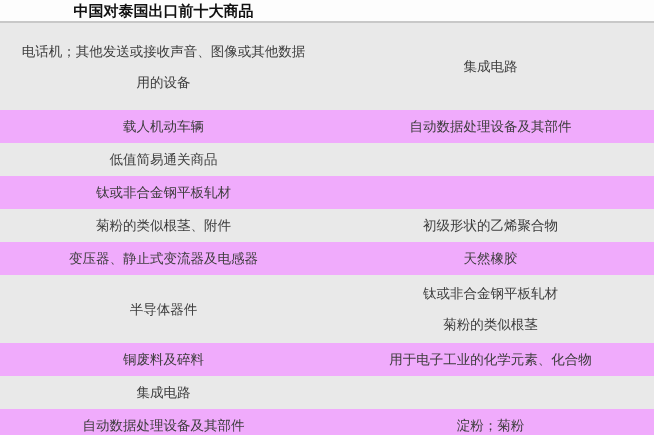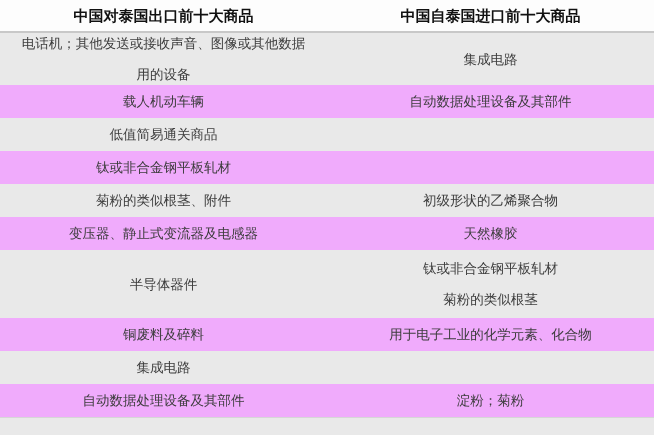--- a/index.html
+++ b/index.html
@@ -24,49 +24,48 @@
       align-items: center;
       justify-content: center;
       text-align: center;
       padding: 0 10px;
       font-size: 13.5px;
       line-height: 31px;
       color: #3c3c3c;
       white-space: pre-line;
     }
     .header-row {
-      height: 33px;
+      height: 23px;
       background: #fdfdfd;
       border-bottom: 2px solid #c8c8c8;
     }
     .header-row .cell {
       font-weight: bold;
       font-size: 15px;
       color: #111111;
       line-height: 1;
     }
     .h33 { height: 33px; }
-    .h67 { height: 52px; }
+    .h67 { height: 87px; }
     .h68 { height: 68px; }
     .shaded { background: #e9e9e9; }
     .light  { background: #f0abfc; }
     .footer-edge {
       flex: 1 1 auto;
       background: #e9e9e9;
       border-top: 1px solid #d6d6d6;
     }
   </style>
 </head>
 <body>
 
 <div class="trade-table">
 
   <div class="row header-row">
     <div class="cell">中国对泰国出口前十大商品</div>
-    <div class="cell">中国自泰国进口前十大商品</div>
   </div>
 
   <div class="row h67 shaded">
     <div class="cell">电话机；其他发送或接收声音、图像或其他数据
 用的设备</div>
     <div class="cell">集成电路</div>
   </div>
 
   <div class="row h33 light">
     <div class="cell">载人机动车辆</div>

